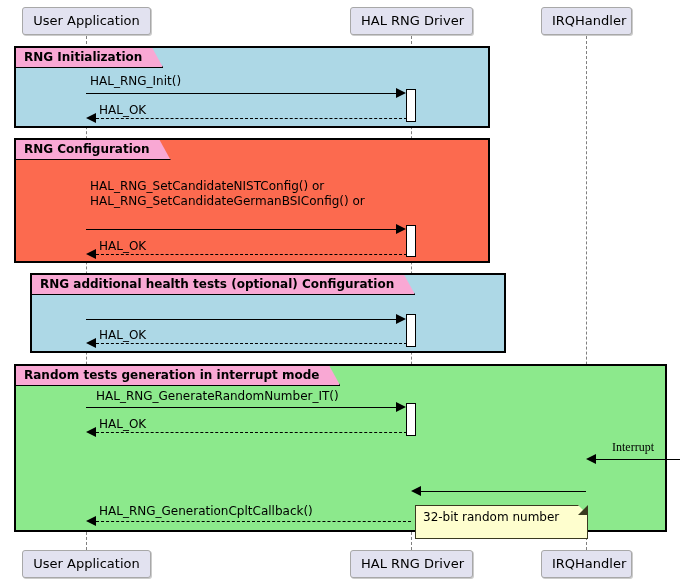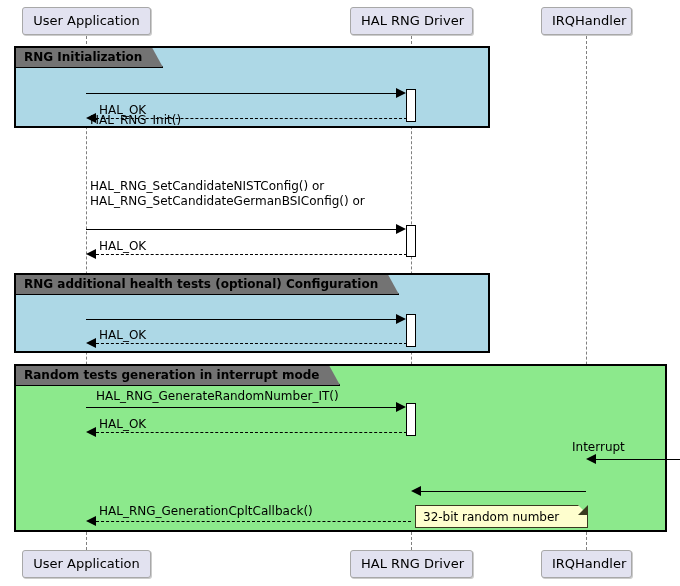--- a/index.html
+++ b/index.html
@@ -47,21 +47,21 @@
   .group {
     position: absolute;
     box-sizing: border-box;
     border: 2px solid #000000;
   }
   .group-tab {
     position: absolute;
     left: 0;
     top: 0;
     height: 19px;
-    background: #737373;
+    background: #f9a8d4;
     border-right: 1.5px solid #000000;
     border-bottom: 1.5px solid #000000;
     color: #000000;
     font-size: 12px;
     font-weight: bold;
     line-height: 19px;
     padding: 0 20px 0 8px;
     white-space: nowrap;
     -webkit-clip-path: polygon(0 0, calc(100% - 11px) 0, 100% 100%, 0 100%);
     clip-path: polygon(0 0, calc(100% - 11px) 0, 100% 100%, 0 100%);
@@ -140,40 +140,43 @@
   <div class="participant" style="left:22px; top:7px; width:129px;">User Application</div>
   <div class="participant" style="left:350px; top:7px; width:123px;">HAL RNG Driver</div>
   <div class="participant" style="left:541px; top:7px; width:91px;">IRQHandler</div>
 
   <div class="group" style="left:14px; top:46px; width:476px; height:82px; background:#ADD8E6;">
     <div class="group-tab">RNG Initialization</div>
   </div>
 
   <div class="activation" style="left:406px; top:89px; width:10px; height:33px;"></div>
 
-  <div class="msg-label" style="left:90px; top:74px;margin-top:39px;">HAL_RNG_Init()</div>
+  <div class="msg-label" style="left:90px; top:74px;">HAL_RNG_Init()</div>
   <div class="msg-line" style="left:86px; top:93px; width:312px;"></div>
   <div class="arrow-head right" style="left:396px; top:88px;"></div>
 
   <div class="msg-label" style="left:99px; top:103px;">HAL_OK</div>
   <div class="msg-line dashed" style="left:96px; top:118px; width:311px;"></div>
   <div class="arrow-head left" style="left:86px; top:113px;"></div>
 
+  <div class="group" style="left:14px; top:138px; width:476px; height:125px; background:#FC6A4F;">
+    <div class="group-tab">RNG Configuration</div>
+  </div>
   <div class="activation" style="left:406px; top:225px; width:10px; height:32px;"></div>
 
   <div class="msg-label" style="left:90px; top:194px;">HAL_RNG_SetCandidateGermanBSIConfig() or</div>
   <div class="msg-label" style="left:90px; top:179px;">HAL_RNG_SetCandidateNISTConfig() or</div>
   <div class="msg-line" style="left:86px; top:229px; width:312px;"></div>
   <div class="arrow-head right" style="left:396px; top:224px;"></div>
 
   <div class="msg-label" style="left:99px; top:239px;">HAL_OK</div>
   <div class="msg-line dashed" style="left:96px; top:254px; width:311px;"></div>
   <div class="arrow-head left" style="left:86px; top:249px;"></div>
 
-  <div class="group" style="left:14px; top:273px; width:476px; height:80px; background:#ADD8E6;text-align:right;">
+  <div class="group" style="left:30px; top:273px; width:476px; height:80px; background:#ADD8E6;text-align:right;">
     <div class="group-tab">RNG additional health tests (optional) Configuration</div>
   </div>
   <div class="activation" style="left:406px; top:314px; width:10px; height:33px;"></div>
   <div class="msg-line" style="left:86px; top:319px; width:312px;"></div>
   <div class="arrow-head right" style="left:396px; top:314px;"></div>
   <div class="msg-label" style="left:99px; top:328px;">HAL_OK</div>
   <div class="msg-line dashed" style="left:96px; top:343px; width:311px;"></div>
   <div class="arrow-head left" style="left:86px; top:338px;"></div>
 
   <div class="group" style="left:14px; top:364px; width:653px; height:168px; background:#8CE98C;">
@@ -181,28 +184,28 @@
   </div>
 
   <div class="activation" style="left:406px; top:403px; width:10px; height:33px;"></div>
   <div class="msg-label" style="left:96px; top:389px;">HAL_RNG_GenerateRandomNumber_IT()</div>
   <div class="msg-line" style="left:86px; top:407px; width:312px;"></div>
   <div class="arrow-head right" style="left:396px; top:402px;"></div>
   <div class="msg-label" style="left:99px; top:417px;">HAL_OK</div>
   <div class="msg-line dashed" style="left:96px; top:432px; width:311px;"></div>
   <div class="arrow-head left" style="left:86px; top:427px;"></div>
 
-  <div class="msg-label" style="left:572px; top:440px;">Interrupt</div>
+  <div class="msg-label" style="left:612px; top:440px;font-family:Liberation Serif, serif;">Interrupt</div>
   <div class="msg-line" style="left:596px; top:459px; width:84px;"></div>
   <div class="arrow-head left" style="left:586px; top:454px;"></div>
 
   <div class="msg-line" style="left:421px; top:491px; width:165px;"></div>
   <div class="arrow-head left" style="left:411px; top:486px;"></div>
 
-  <div class="note" style="left:415px; top:505px; width:173px; height:23px;">32-bit random number</div>
+  <div class="note" style="left:415px; top:505px; width:173px; height:34px;">32-bit random number</div>
   <div class="note-fold" style="left:578px; top:505px;"></div>
 
   <div class="msg-label" style="left:99px; top:504px;">HAL_RNG_GenerationCpltCallback()</div>
   <div class="msg-line dashed" style="left:96px; top:521px; width:315px;"></div>
   <div class="arrow-head left" style="left:86px; top:516px;"></div>
 
   <div class="participant" style="left:22px; top:550px; width:129px;">User Application</div>
   <div class="participant" style="left:350px; top:550px; width:123px;">HAL RNG Driver</div>
   <div class="participant" style="left:541px; top:550px; width:91px;">IRQHandler</div>
 

